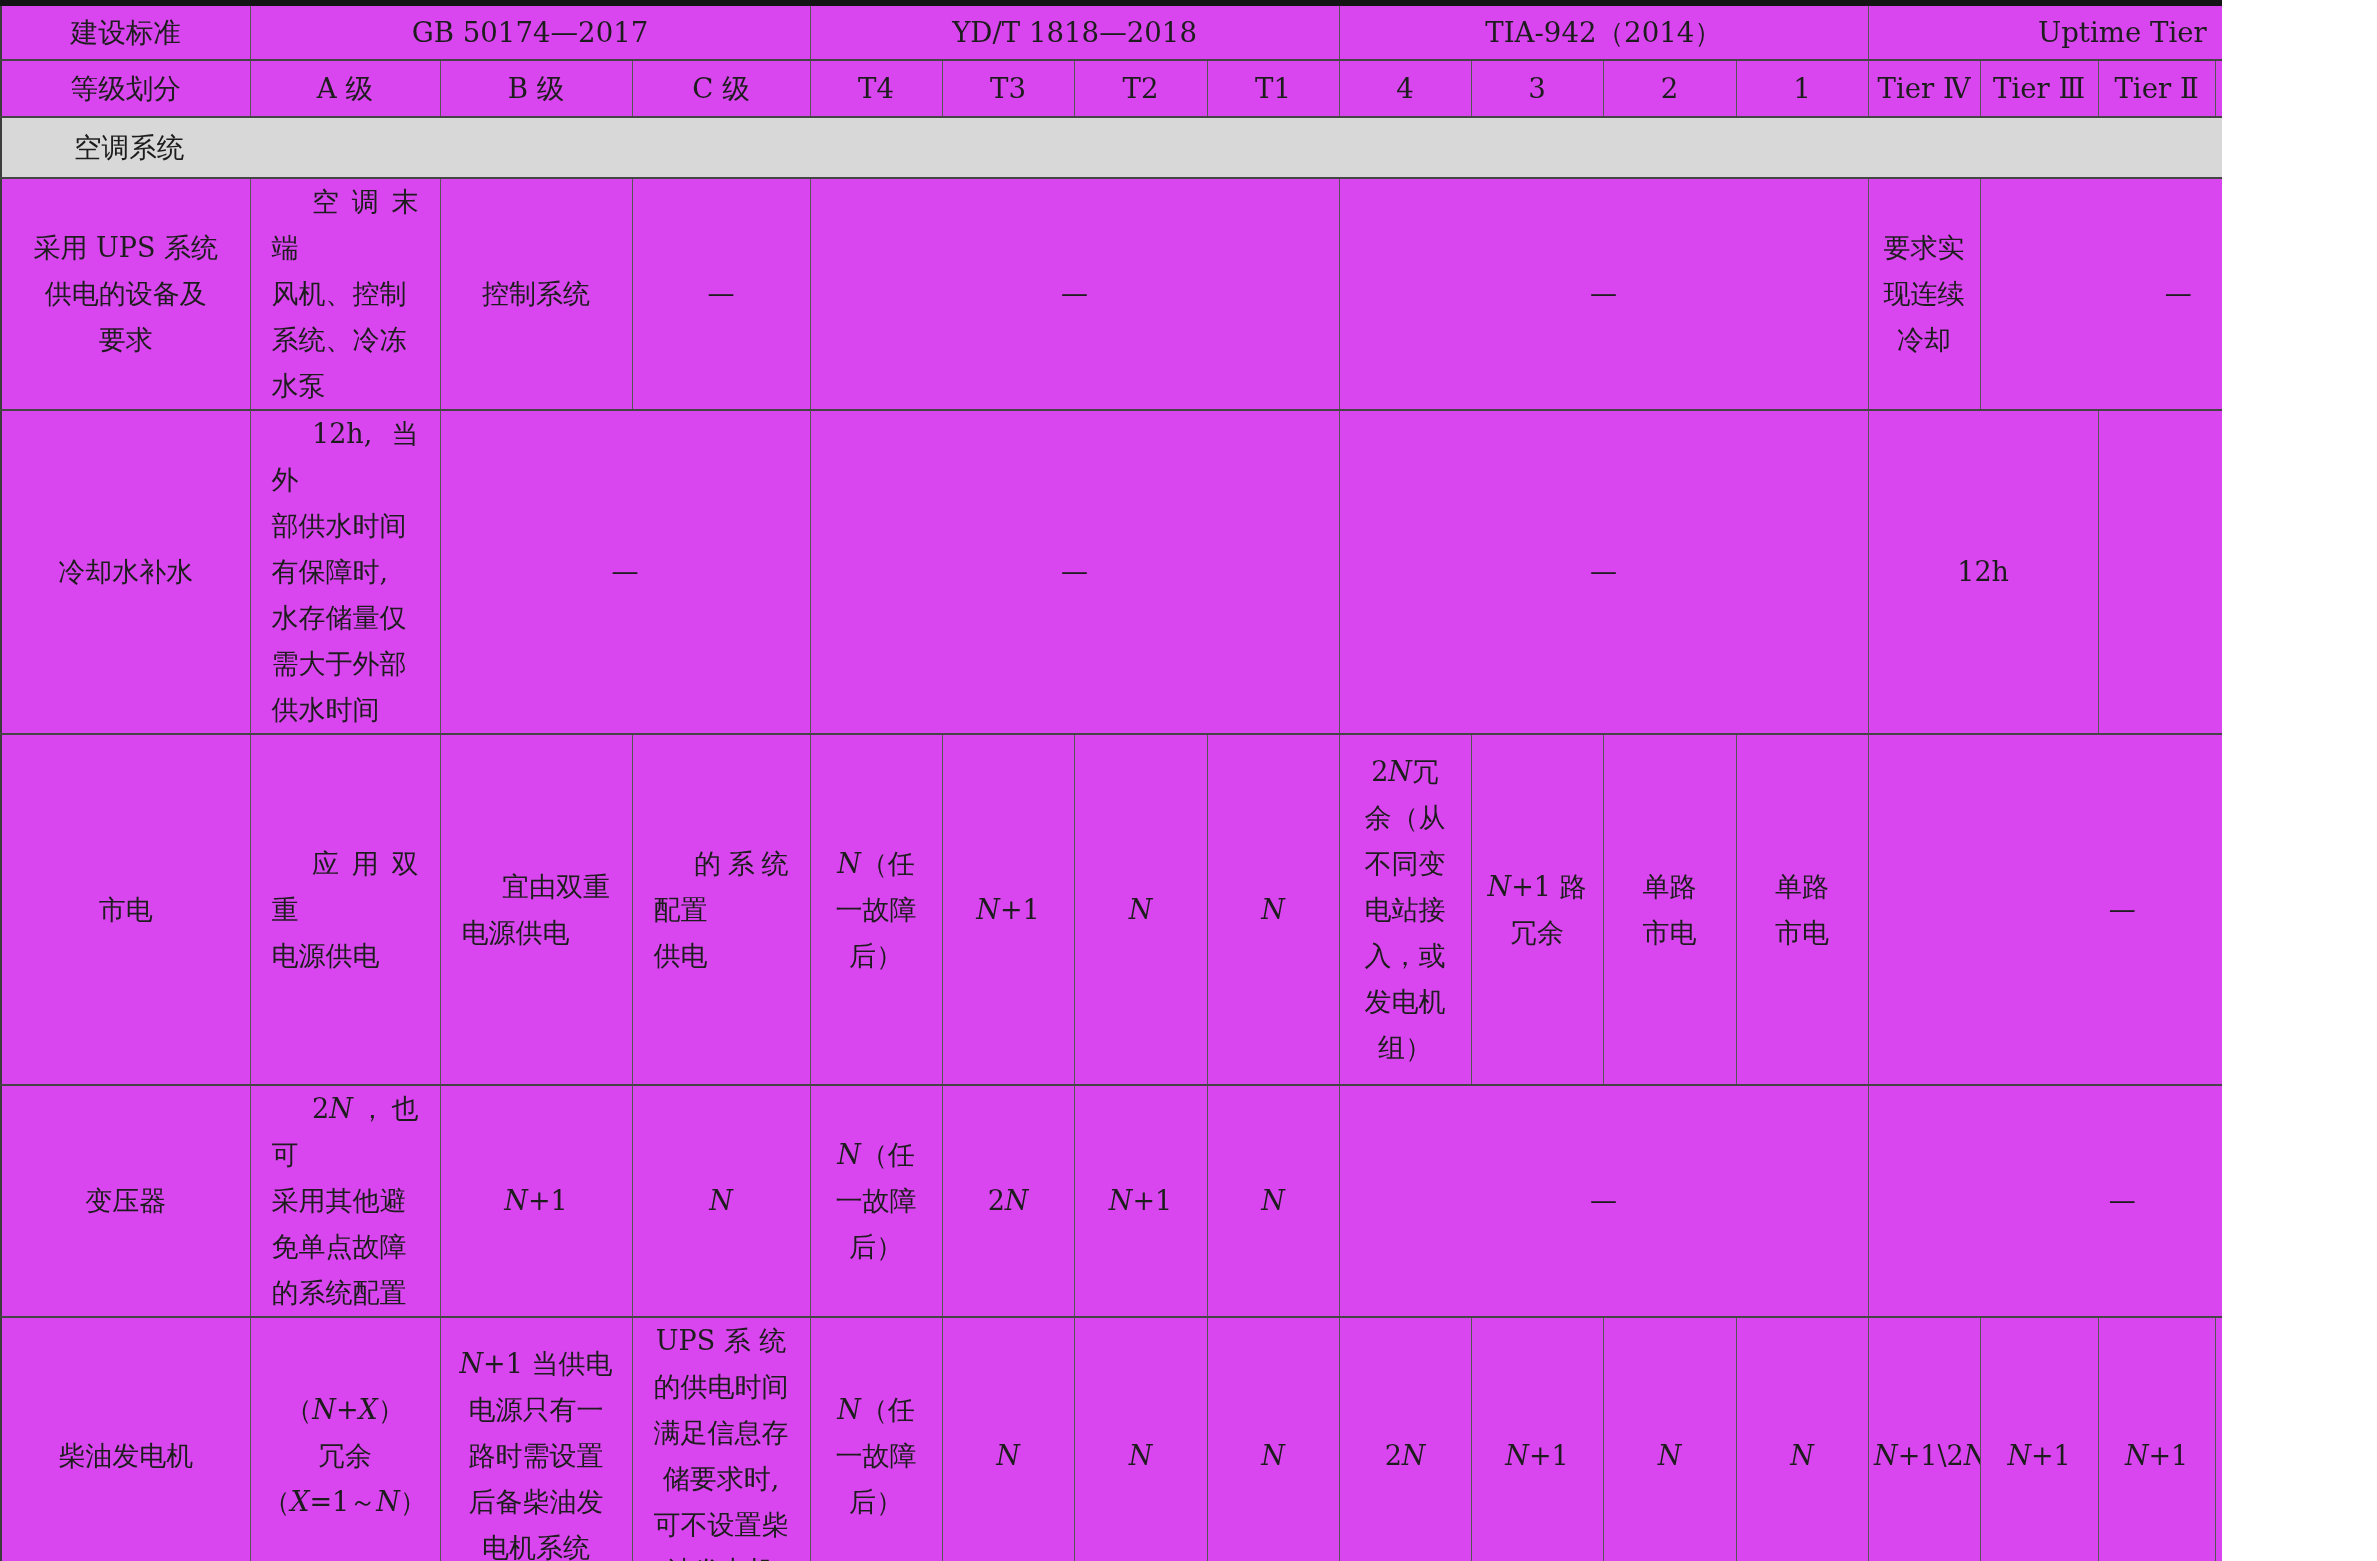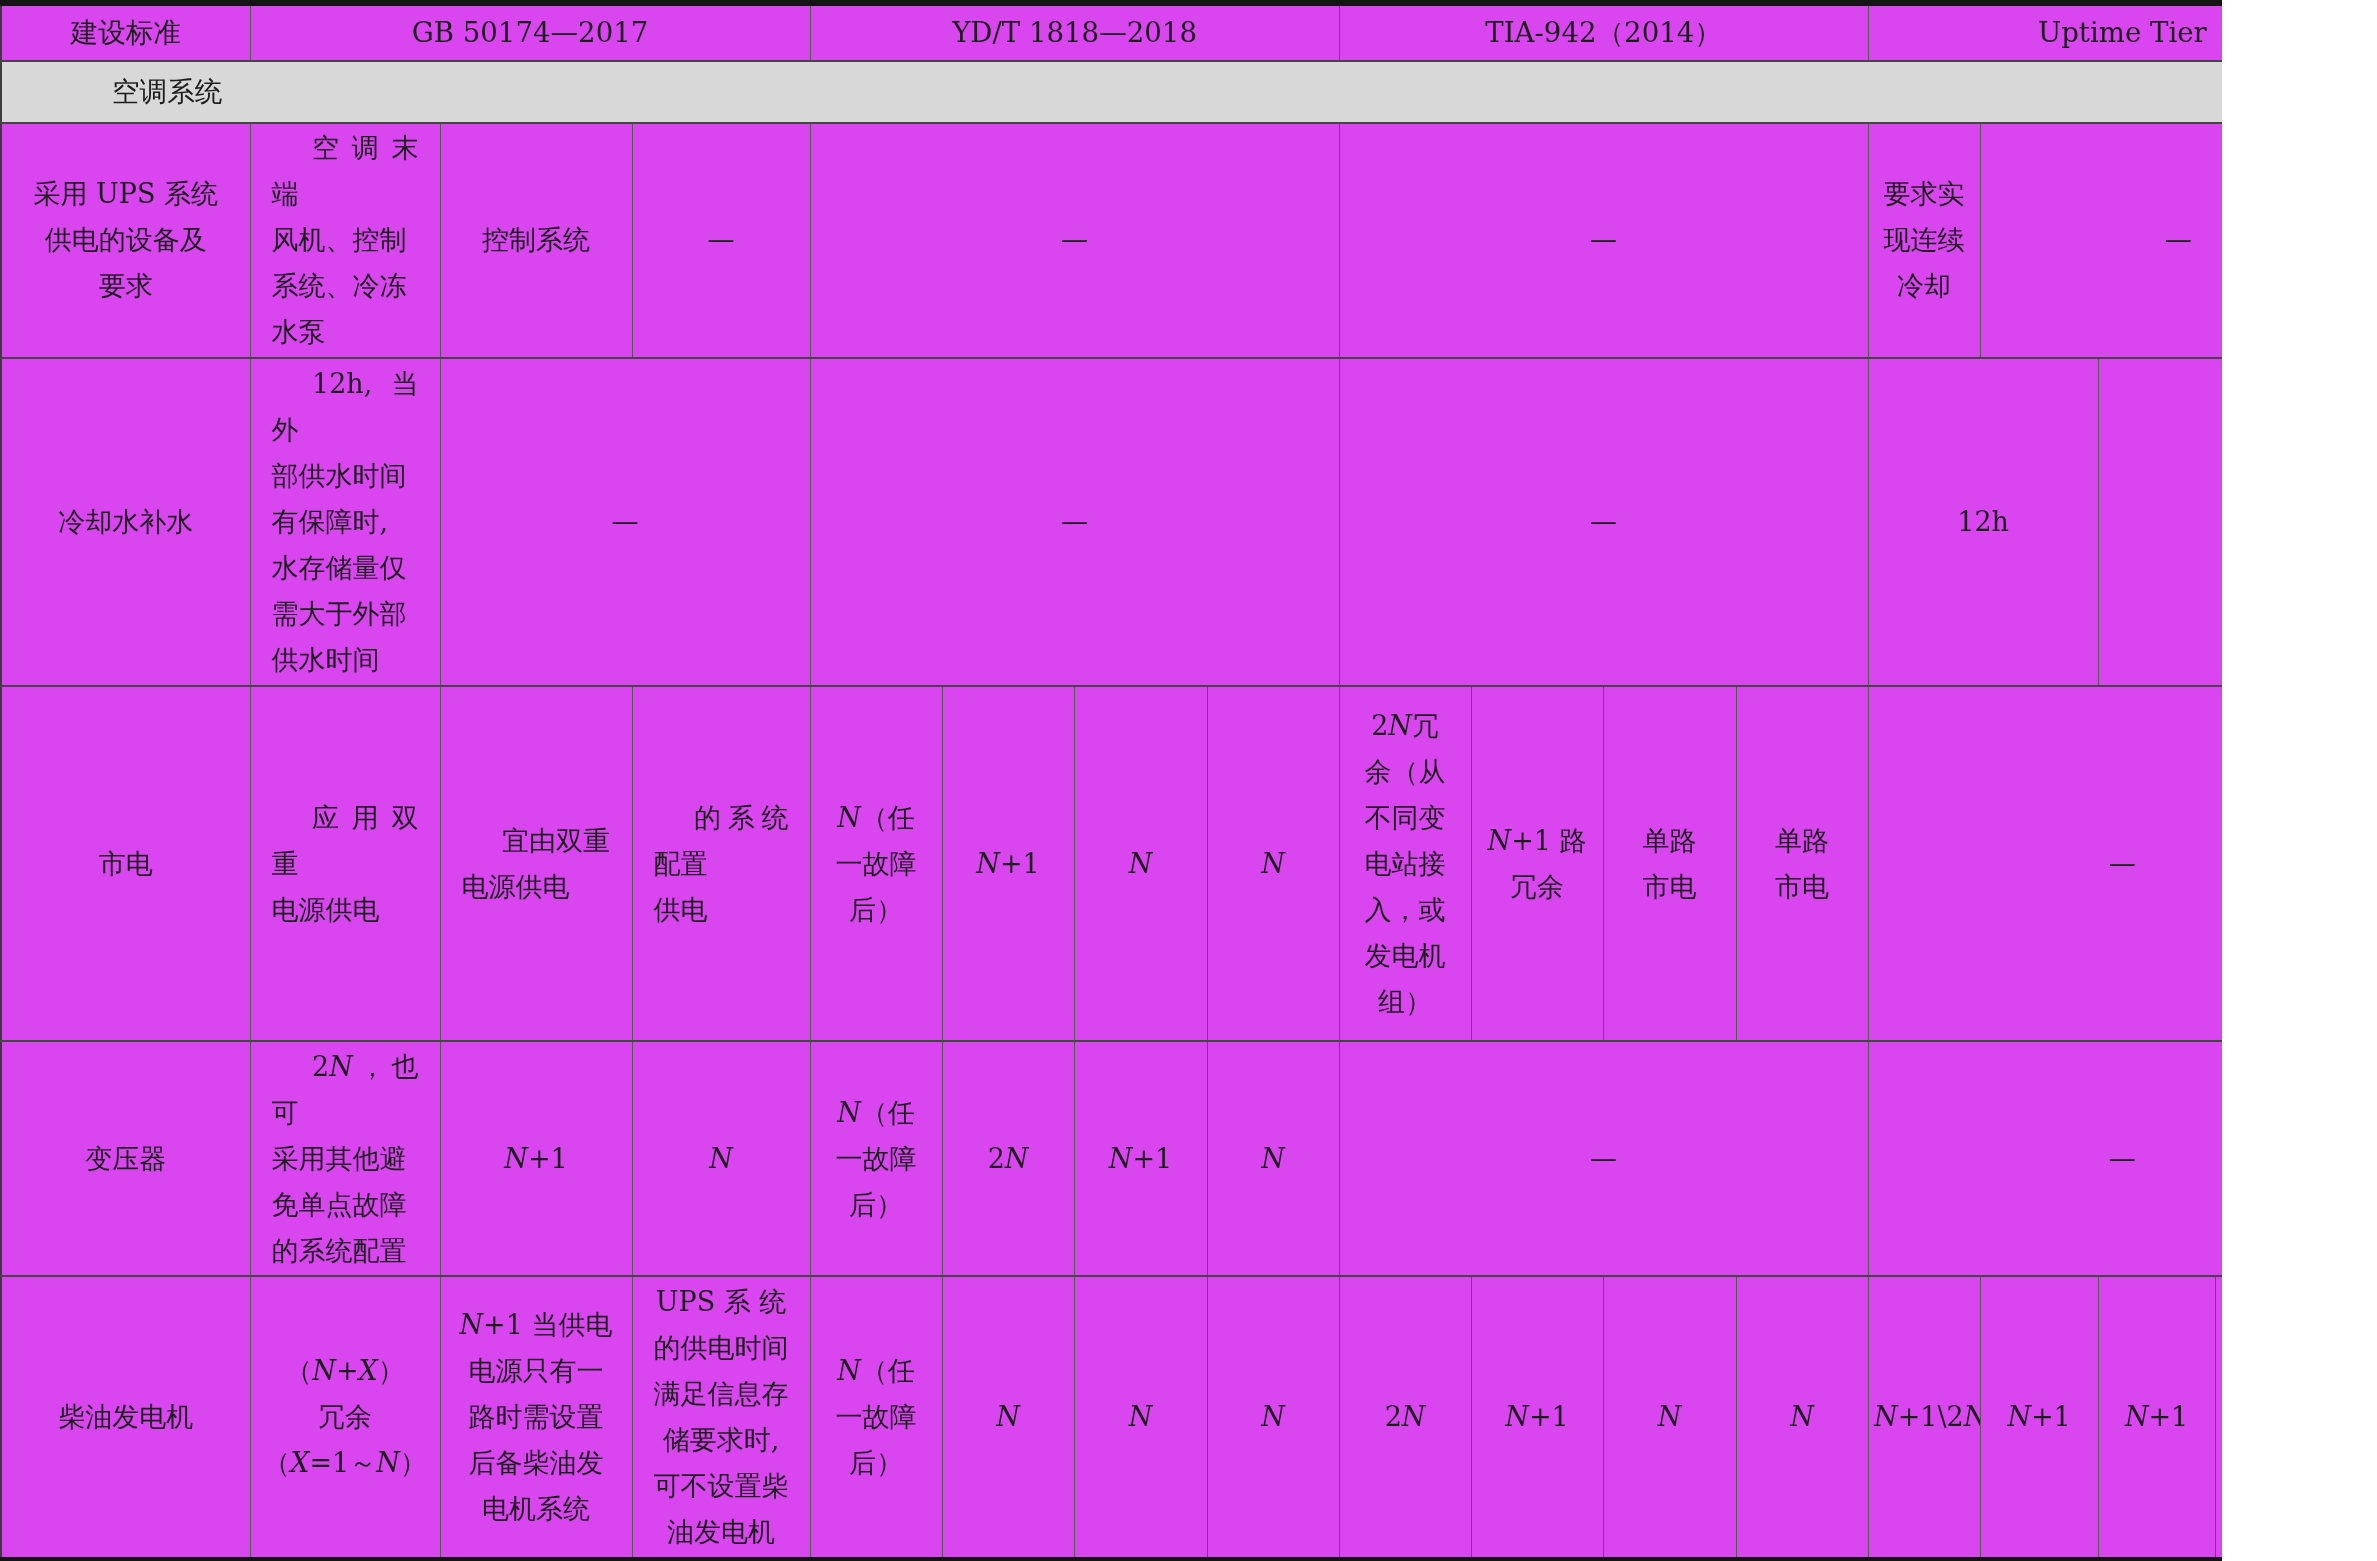--- a/index.html
+++ b/index.html
@@ -32,21 +32,21 @@
     text-align: center;
     vertical-align: middle;
     white-space: pre-line;
     padding: 0 5.5px;
     overflow: hidden;
   }
   th { font-size: 27.6px; }
   .band {
     background: #d8d8d8;
     text-align: left;
-    padding-left: 110px;
+    padding-left: 72px;
     font-size: 27.6px;
   }
   .para {
     text-align: justify;
     text-indent: 1.5em;
     padding: 0 21px;
   }
   .dash { letter-spacing: 0; }
   .mvar { font-style: italic; font-family: "DejaVu Serif", "Liberation Serif", serif; }
 </style>
@@ -76,20 +76,38 @@
 
     <tbody>
         <tr style="height:57px">
       <th>建设标准</th>
       <th colspan="3">GB 50174—2017</th>
       <th colspan="4">YD/T 1818—2018</th>
       <th colspan="4">TIA-942（2014）</th>
       <th colspan="4">Uptime Tier</th>
     </tr>
 
+    <tr style="height:57px">
+      <th>等级划分</th>
+      <th>A 级</th>
+      <th>B 级</th>
+      <th>C 级</th>
+      <th>T4</th>
+      <th>T3</th>
+      <th>T2</th>
+      <th>T1</th>
+      <th>4</th>
+      <th>3</th>
+      <th>2</th>
+      <th>1</th>
+      <th>Tier Ⅳ</th>
+      <th>Tier Ⅲ</th>
+      <th>Tier Ⅱ</th>
+      <th>Tier Ⅰ</th>
+    </tr>
 
     <tr style="height:61px">
       <td class="band" colspan="16">空调系统</td>
     </tr>
 
     <tr style="height:213px">
       <td>采用 UPS 系统
 供电的设备及
 要求</td>
       <td class="para">空调末端

